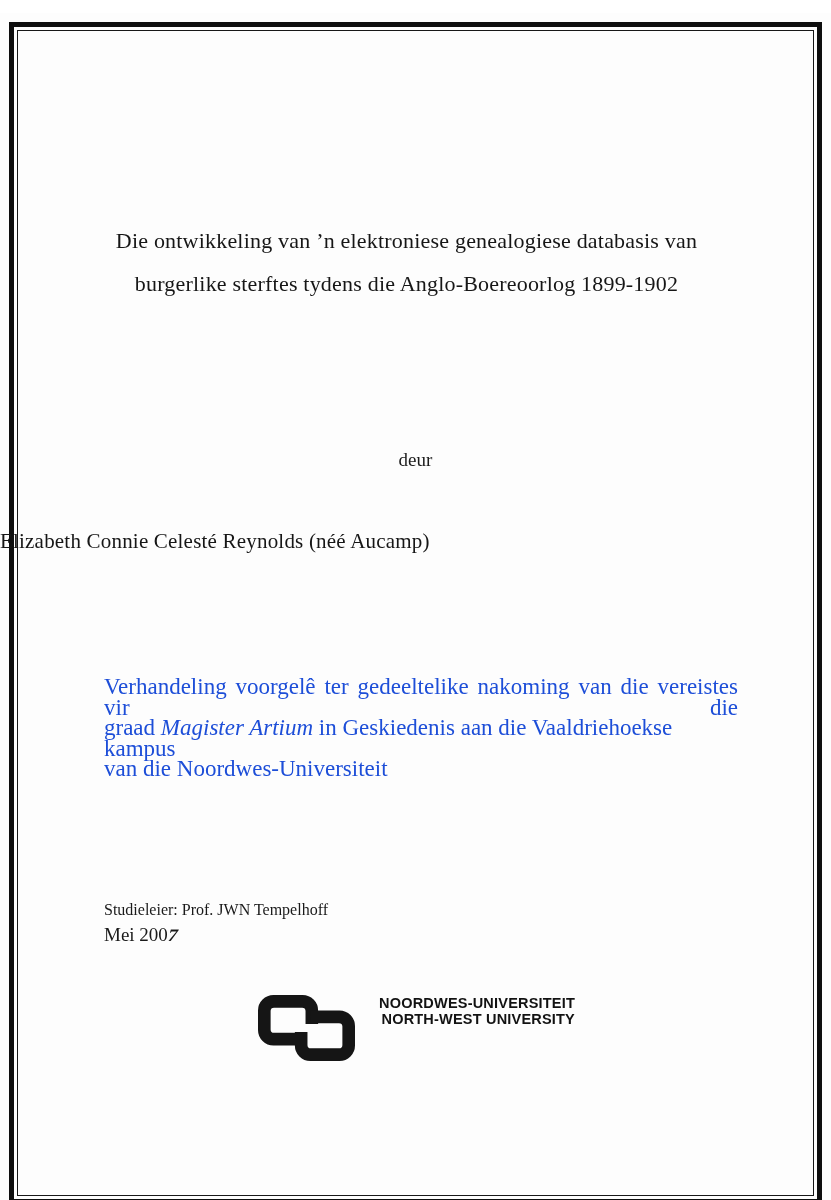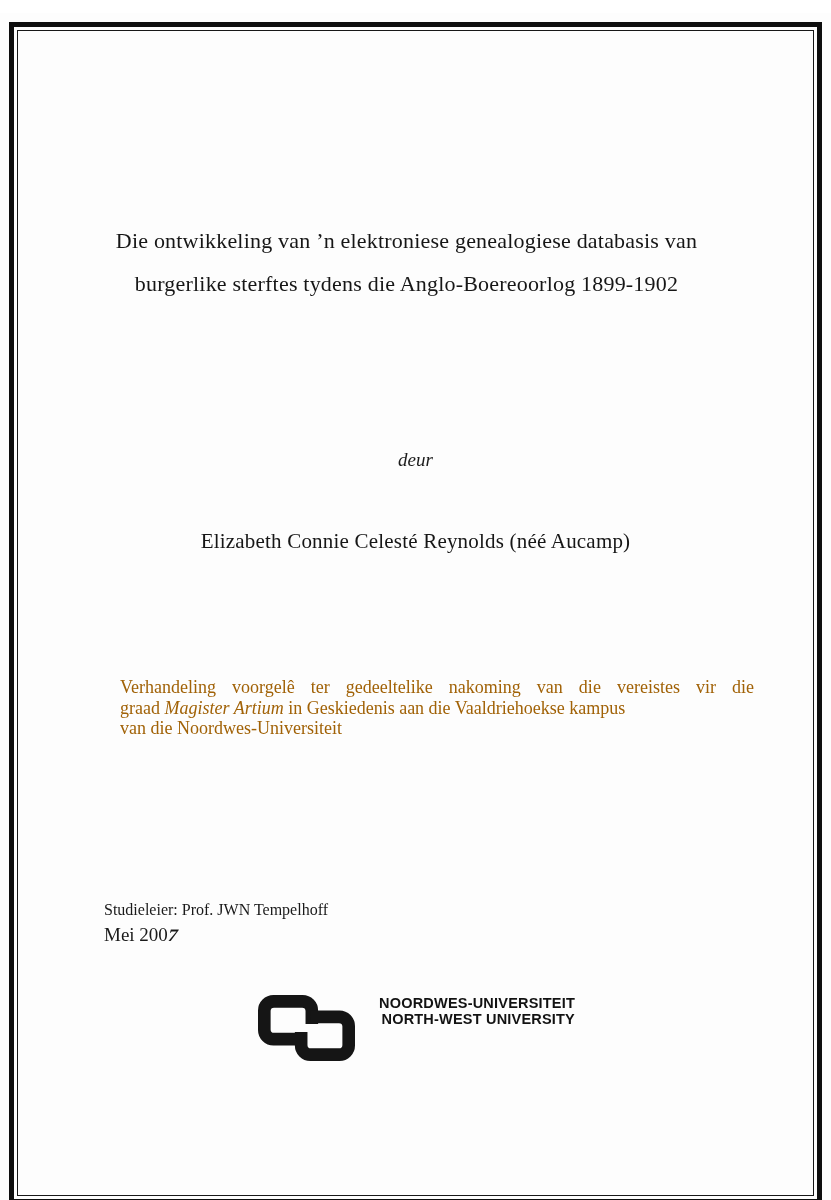--- a/index.html
+++ b/index.html
@@ -43,42 +43,41 @@
   }
 
   .byline {
     position: absolute;
     top: 436px;
     left: 0;
     right: 0;
     text-align: center;
     font-size: 19px;
     color: #1c1c1c;
-    font-style: italic;
   }
 
   .author {
     position: absolute;
     top: 516px;
     left: 0;
     right: 0;
-    text-align: center;
+    text-align: left;
     font-size: 21px;
     letter-spacing: 0.2px;
     color: #161616;
   }
 
   .declaration {
     position: absolute;
     top: 664px;
-    left: 120px;
+    left: 104px;
     width: 634px;
-    font-size: 18px;
+    font-size: 23px;
     line-height: 20.5px;
-    color: #a16207;
+    color: #1d4ed8;
   }
   .decl-justify {
     text-align: justify;
     text-align-last: justify;
   }
   .italic { font-style: italic; }
 
   .supervisor {
     position: absolute;
     top: 888px;

